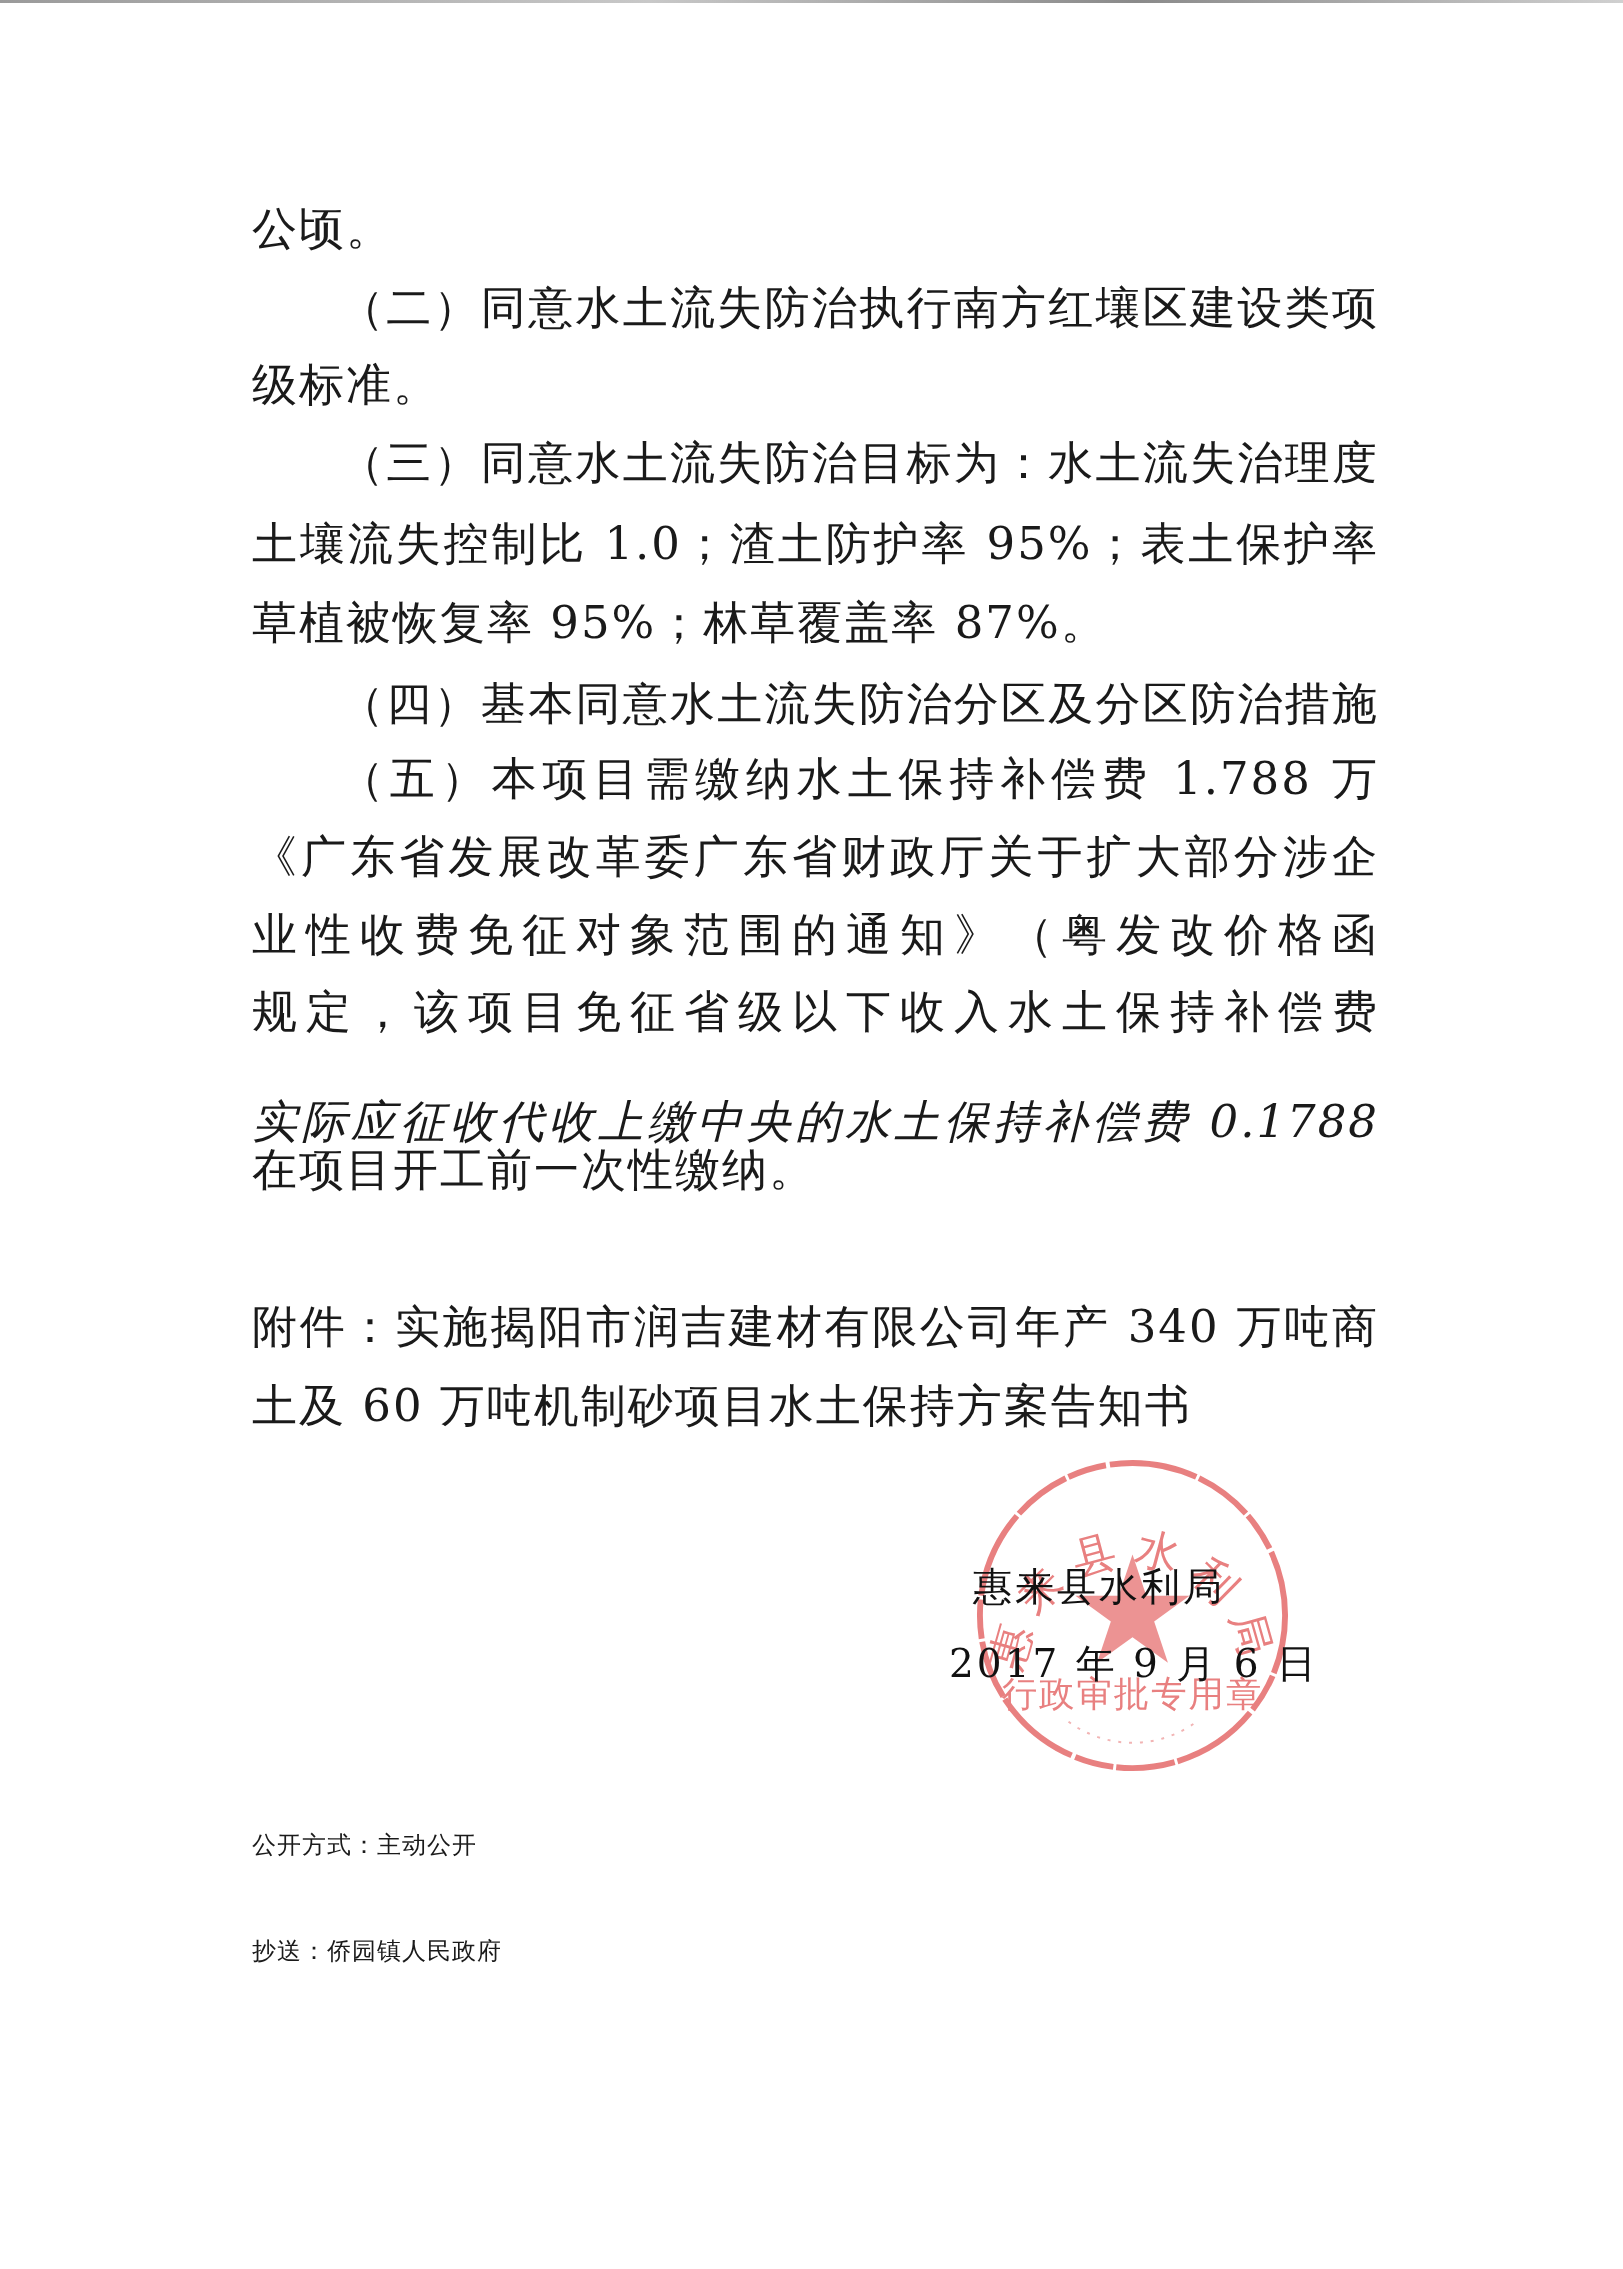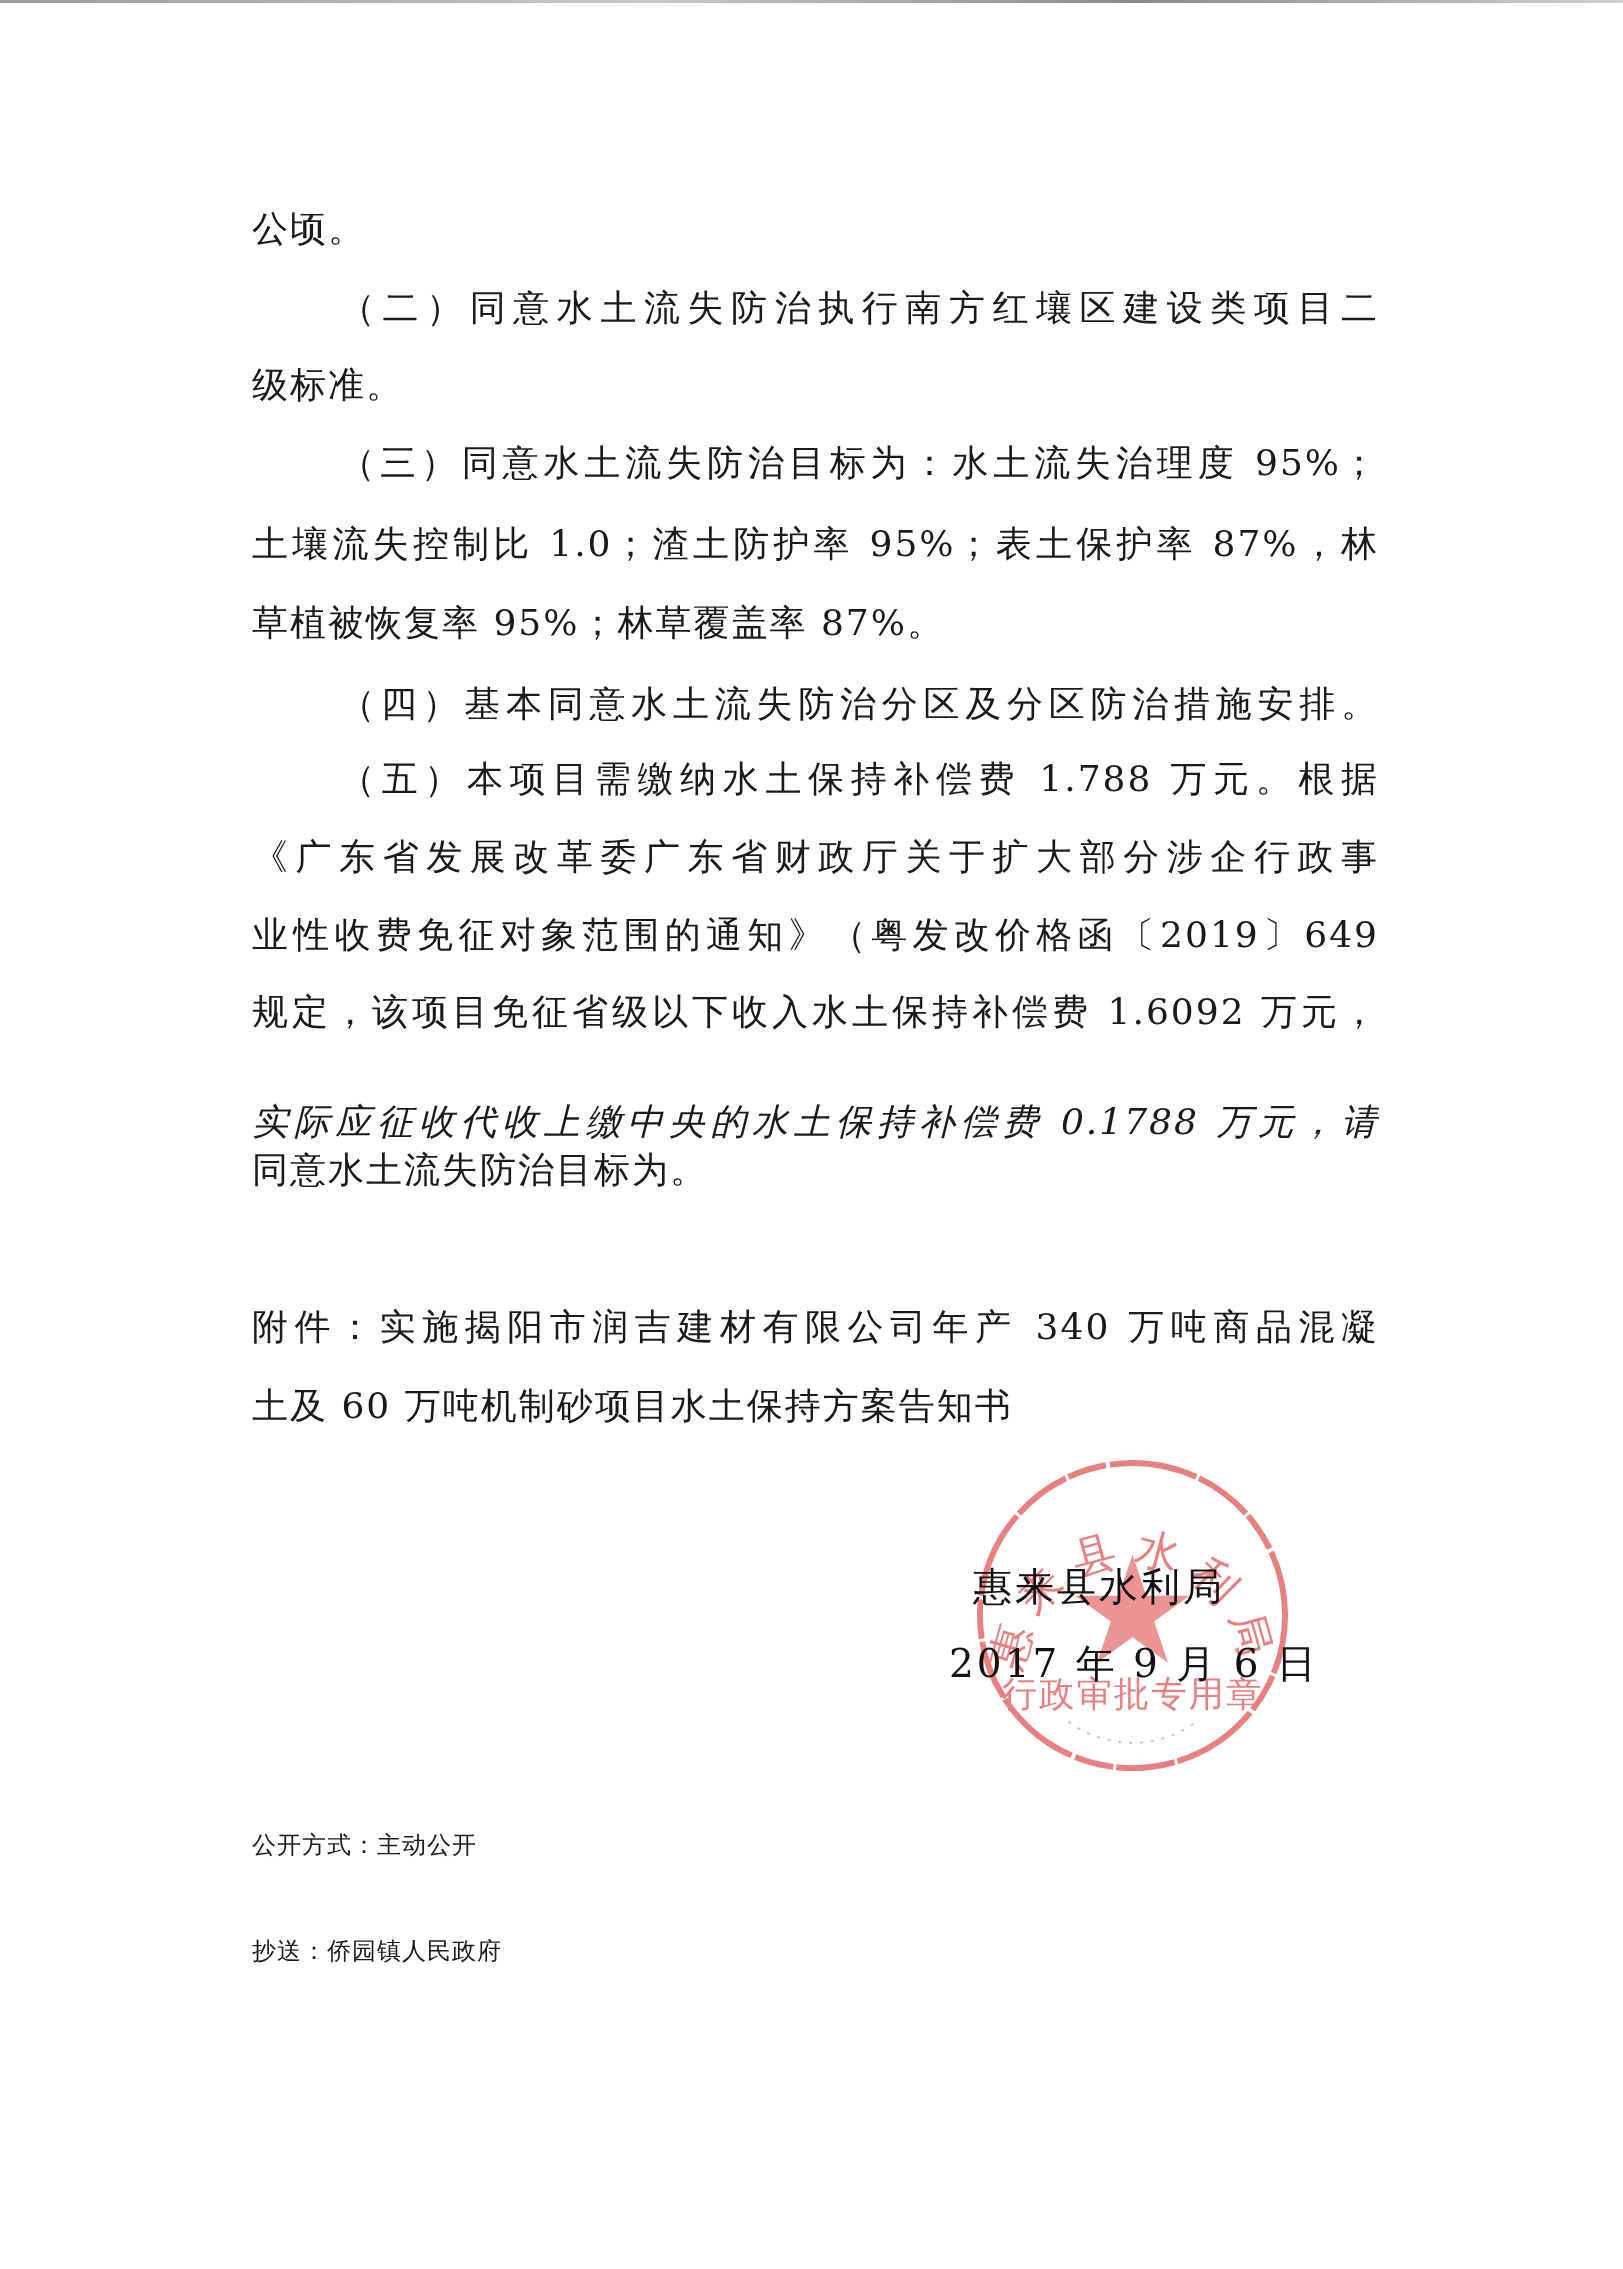--- a/index.html
+++ b/index.html
@@ -1,21 +1,21 @@
 <!DOCTYPE html>
 <html><head>
 <meta charset="utf-8">
 <style>
   html, body { margin: 0; padding: 0; background: #ffffff; }
   body { width: 1623px; height: 2270px; position: relative; overflow: hidden;
          font-family: "DejaVu Serif", "Liberation Serif", serif; color: #1a1a1a; }
   .scan-top { position: absolute; left: 0; top: 0; width: 1623px; height: 3px;
               background: linear-gradient(to right, #9a9a9a, #c8c8c8 40%, #8a8a8a 70%, #d0d0d0); }
   .line { position: absolute; left: 252px; height: 47px; line-height: 47px;
-          font-size: 36px; white-space: nowrap; letter-spacing: 2px; }
+          font-size: 45px; white-space: nowrap; letter-spacing: 2px; }
   .full { width: 1127px; text-align: justify; text-align-last: justify; white-space: normal; overflow: hidden; }
   .indent-full { left: 339px; width: 1040px; }
   .small { font-size: 24px; letter-spacing: 1px; }
   .sig { position: absolute; font-size: 39px; line-height: 47px; height: 47px; white-space: nowrap; z-index: 3; letter-spacing: 3px; color: #111; }
   .stamp { position: absolute; left: 975px; top: 1458px; width: 315px; height: 315px; z-index: 2; opacity: 0.85; }
 </style>
 </head>
 <body>
 
 <div class="scan-top"></div>
@@ -26,21 +26,21 @@
   <div class="line" id="l2" style="top: 361px;">级标准。</div>
   <div class="line full indent-full" id="l3" style="top: 439px;">（三）同意水土流失防治目标为：水土流失治理度 95%；</div>
   <div class="line full" id="l4" style="top: 520px;">土壤流失控制比 1.0；渣土防护率 95%；表土保护率 87%，林</div>
   <div class="line" id="l5" style="top: 599px;">草植被恢复率 95%；林草覆盖率 87%。</div>
   <div class="line full indent-full" id="l6" style="top: 680px;">（四）基本同意水土流失防治分区及分区防治措施安排。</div>
   <div class="line full indent-full" id="l7" style="top: 755px;">（五）本项目需缴纳水土保持补偿费 1.788 万元。根据</div>
   <div class="line full" id="l8" style="top: 833px;">《广东省发展改革委广东省财政厅关于扩大部分涉企行政事</div>
   <div class="line full" id="l9" style="top: 911px;">业性收费免征对象范围的通知》（粤发改价格函〔2019〕649 号）</div>
   <div class="line full" id="l10" style="top: 988px;">规定，该项目免征省级以下收入水土保持补偿费 1.6092 万元，</div>
   <div class="line full" id="l11" style="top: 1098px; font-style: italic;">实际应征收代收上缴中央的水土保持补偿费 0.1788 万元，请</div>
-  <div class="line" id="l12" style="top: 1146px;">同意水土流失防治目标为。</div>
+  <div class="line" id="l12" style="top: 1146px;">在项目开工前一次性缴纳。</div>
 </div>
 
 <div>
   <div class="line full" style="top:1303px;">附件：实施揭阳市润吉建材有限公司年产 340 万吨商品混凝</div>
   <div class="line" style="top:1382px;">土及 60 万吨机制砂项目水土保持方案告知书</div>
 </div>
 
 <svg class="stamp" viewBox="0 0 320 320">
   <defs>
     <path id="arcTop" d="M 52 190 A 112 112 0 0 1 268 190"></path>

